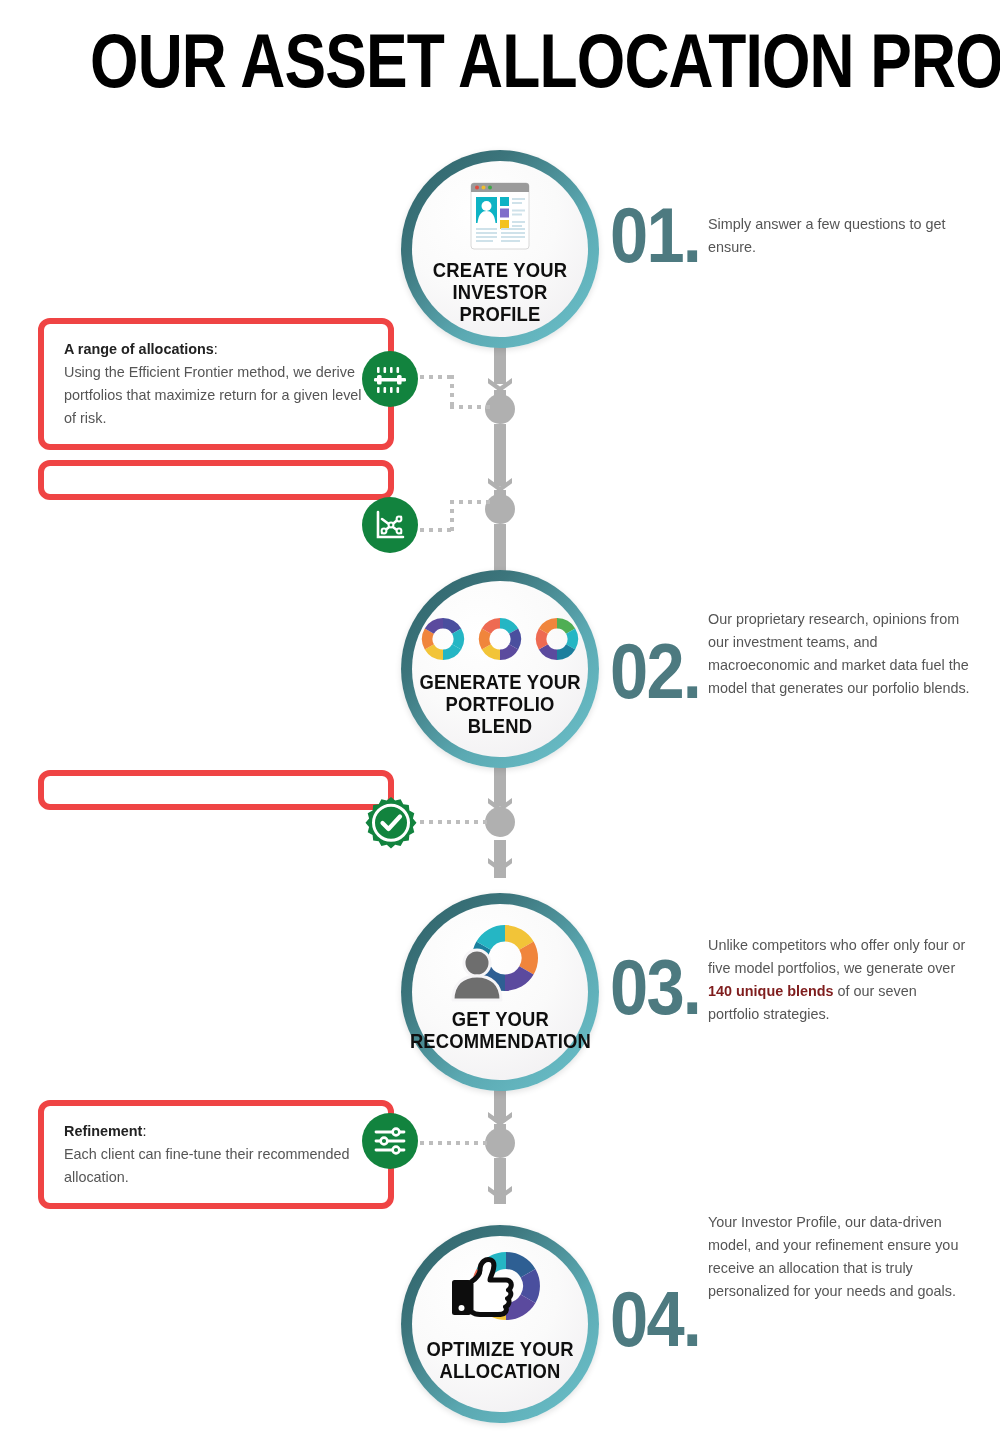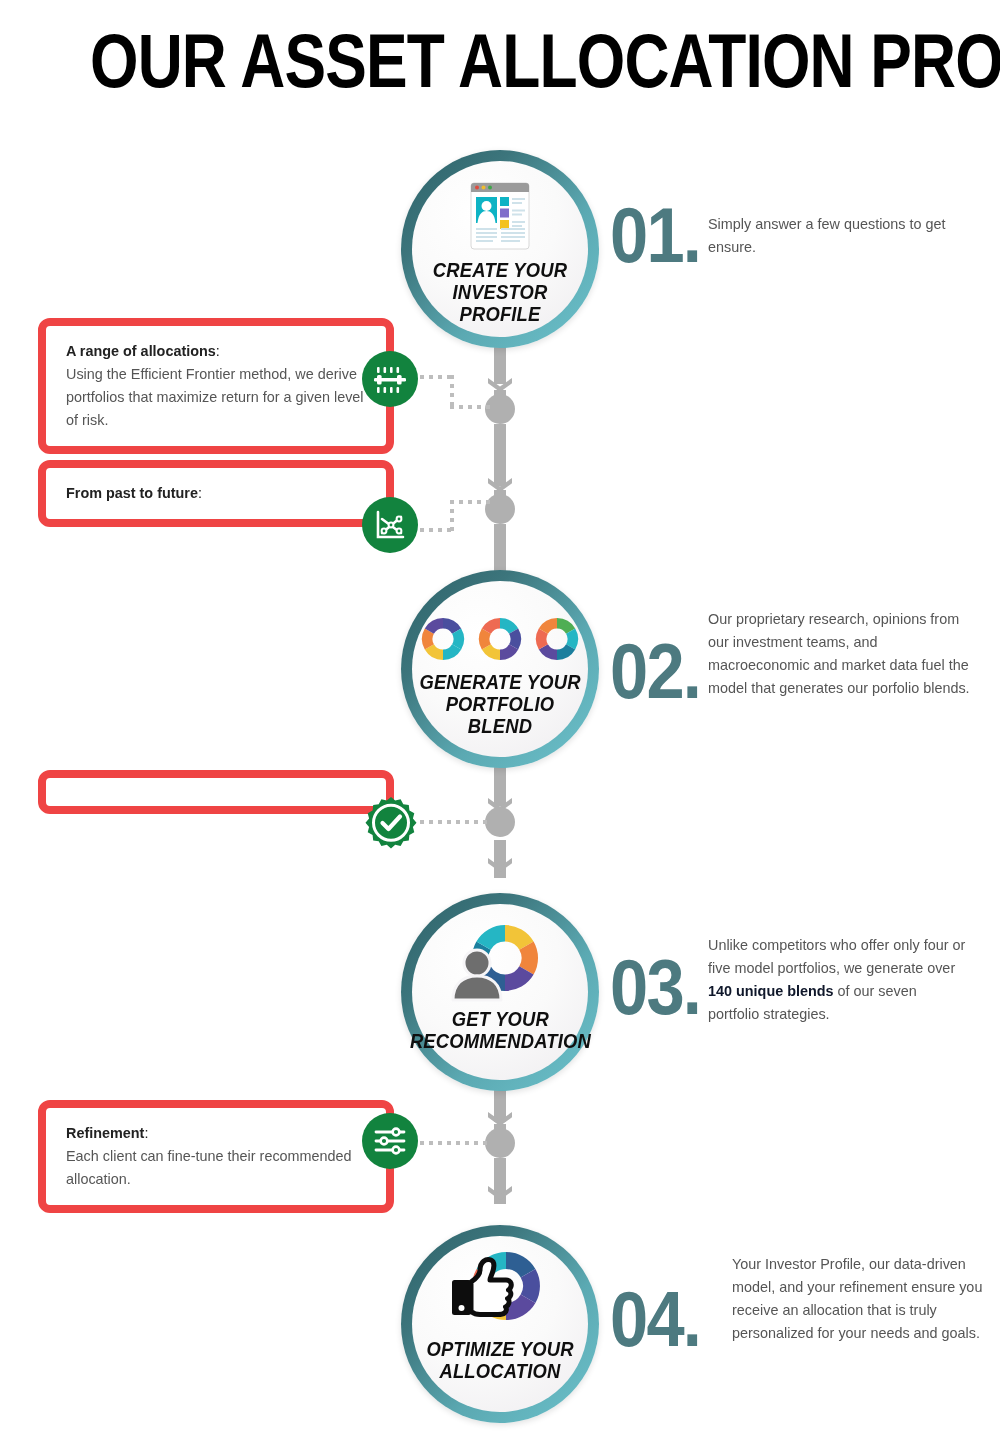--- a/index.html
+++ b/index.html
@@ -71,21 +71,20 @@
 
   
   .step-circle {
     position: absolute;
     width: 198px;
     height: 198px;
     border-radius: 50%;
     background: linear-gradient(135deg, #2d6168 0%, #3c757c 28%, #5ba9b2 62%, #6dc2cc 100%);
     padding: 11px;
     box-shadow: 0 2px 6px rgba(0,0,0,0.12);
-    font-style: italic;
   }
   .step-inner {
     width: 100%;
     height: 100%;
     border-radius: 50%;
     background: radial-gradient(circle at 38% 30%, #ffffff 0%, #fafafa 48%, #eeecef 100%);
     position: relative;
     display: flex;
     flex-direction: column;
     align-items: center;
@@ -124,28 +123,28 @@
   }
 
   
   .step-desc {
     position: absolute;
     width: 262px;
     font-size: 14.4px;
     line-height: 23px;
     color: #555555;
   }
-  .step-desc b { color: #0f172a; font-weight: 700; }
+  .step-desc b { color: #7f1d1d; font-weight: 700; }
 
   
   .callout {
     position: absolute;
     left: 38px;
     width: 356px;
-    border: 8px solid #ef4444;
+    border: 6px solid #ef4444;
     border-radius: 12px;
     background: #ffffff;
     padding: 14px 16px 14px 20px;
   }
   .callout-title {
     font-size: 14.4px;
     line-height: 23px;
     font-weight: 700;
     color: #222222;
   }
@@ -338,21 +337,21 @@
         </g>
       </svg>
     </div>
     <div class="step-label">
       <div>OPTIMIZE YOUR</div>
       <div>ALLOCATION</div>
     </div>
   </div>
 </div>
 <div class="step-number" style="left:610px;top:1280px;">04.</div>
-<div class="step-desc" style="left:708px;top:1253px;margin-left:24px;">Your Investor Profile, our data-driven model, and your refinement ensure you receive an allocation that is truly personalized for your needs and goals.</div>
+<div class="step-desc" style="left:708px;top:1211px;">Your Investor Profile, our data-driven model, and your refinement ensure you receive an allocation that is truly personalized for your needs and goals.</div>
 
 <div class="callout" style="top:318px;">
   <div class="callout-title">
     <span>A range of allocations</span><span class="colon">:</span>
   </div>
   <div class="callout-body">Using the Efficient Frontier method, we derive portfolios that maximize return for a given level of risk.</div>
 </div>
 <div class="green-badge" style="left:362px;top:351px;">
   <svg width="34" height="34" viewBox="0 0 34 34">
     <g fill="#ffffff">
@@ -365,23 +364,20 @@
       <rect x="24" y="13" width="4.6" height="9.6" rx="1.5"></rect>
       <rect x="4" y="25" width="2.6" height="6" rx="1"></rect>
       <rect x="10.5" y="25" width="2.6" height="6" rx="1"></rect>
       <rect x="17" y="25" width="2.6" height="6" rx="1"></rect>
       <rect x="23.5" y="25" width="2.6" height="6" rx="1"></rect>
     </g>
   </svg>
 </div>
 
 <div class="callout" style="top:460px;">
-  <div class="callout-title">
-    <span>From past to future</span><span class="colon">:</span>
-  </div>
 </div>
 <div class="green-badge" style="left:362px;top:497px;">
   <svg width="34" height="34" viewBox="0 0 34 34">
     <g stroke="#ffffff" stroke-width="2.6" fill="none" stroke-linecap="round">
       <path d="M5 4 L5 29 L30 29"></path>
       <path d="M9 25 L28 9"></path>
       <path d="M9 11 L28 25"></path>
     </g>
     <g fill="#12833e" stroke="#ffffff" stroke-width="2">
       <circle cx="11" cy="23" r="2.4"></circle>

